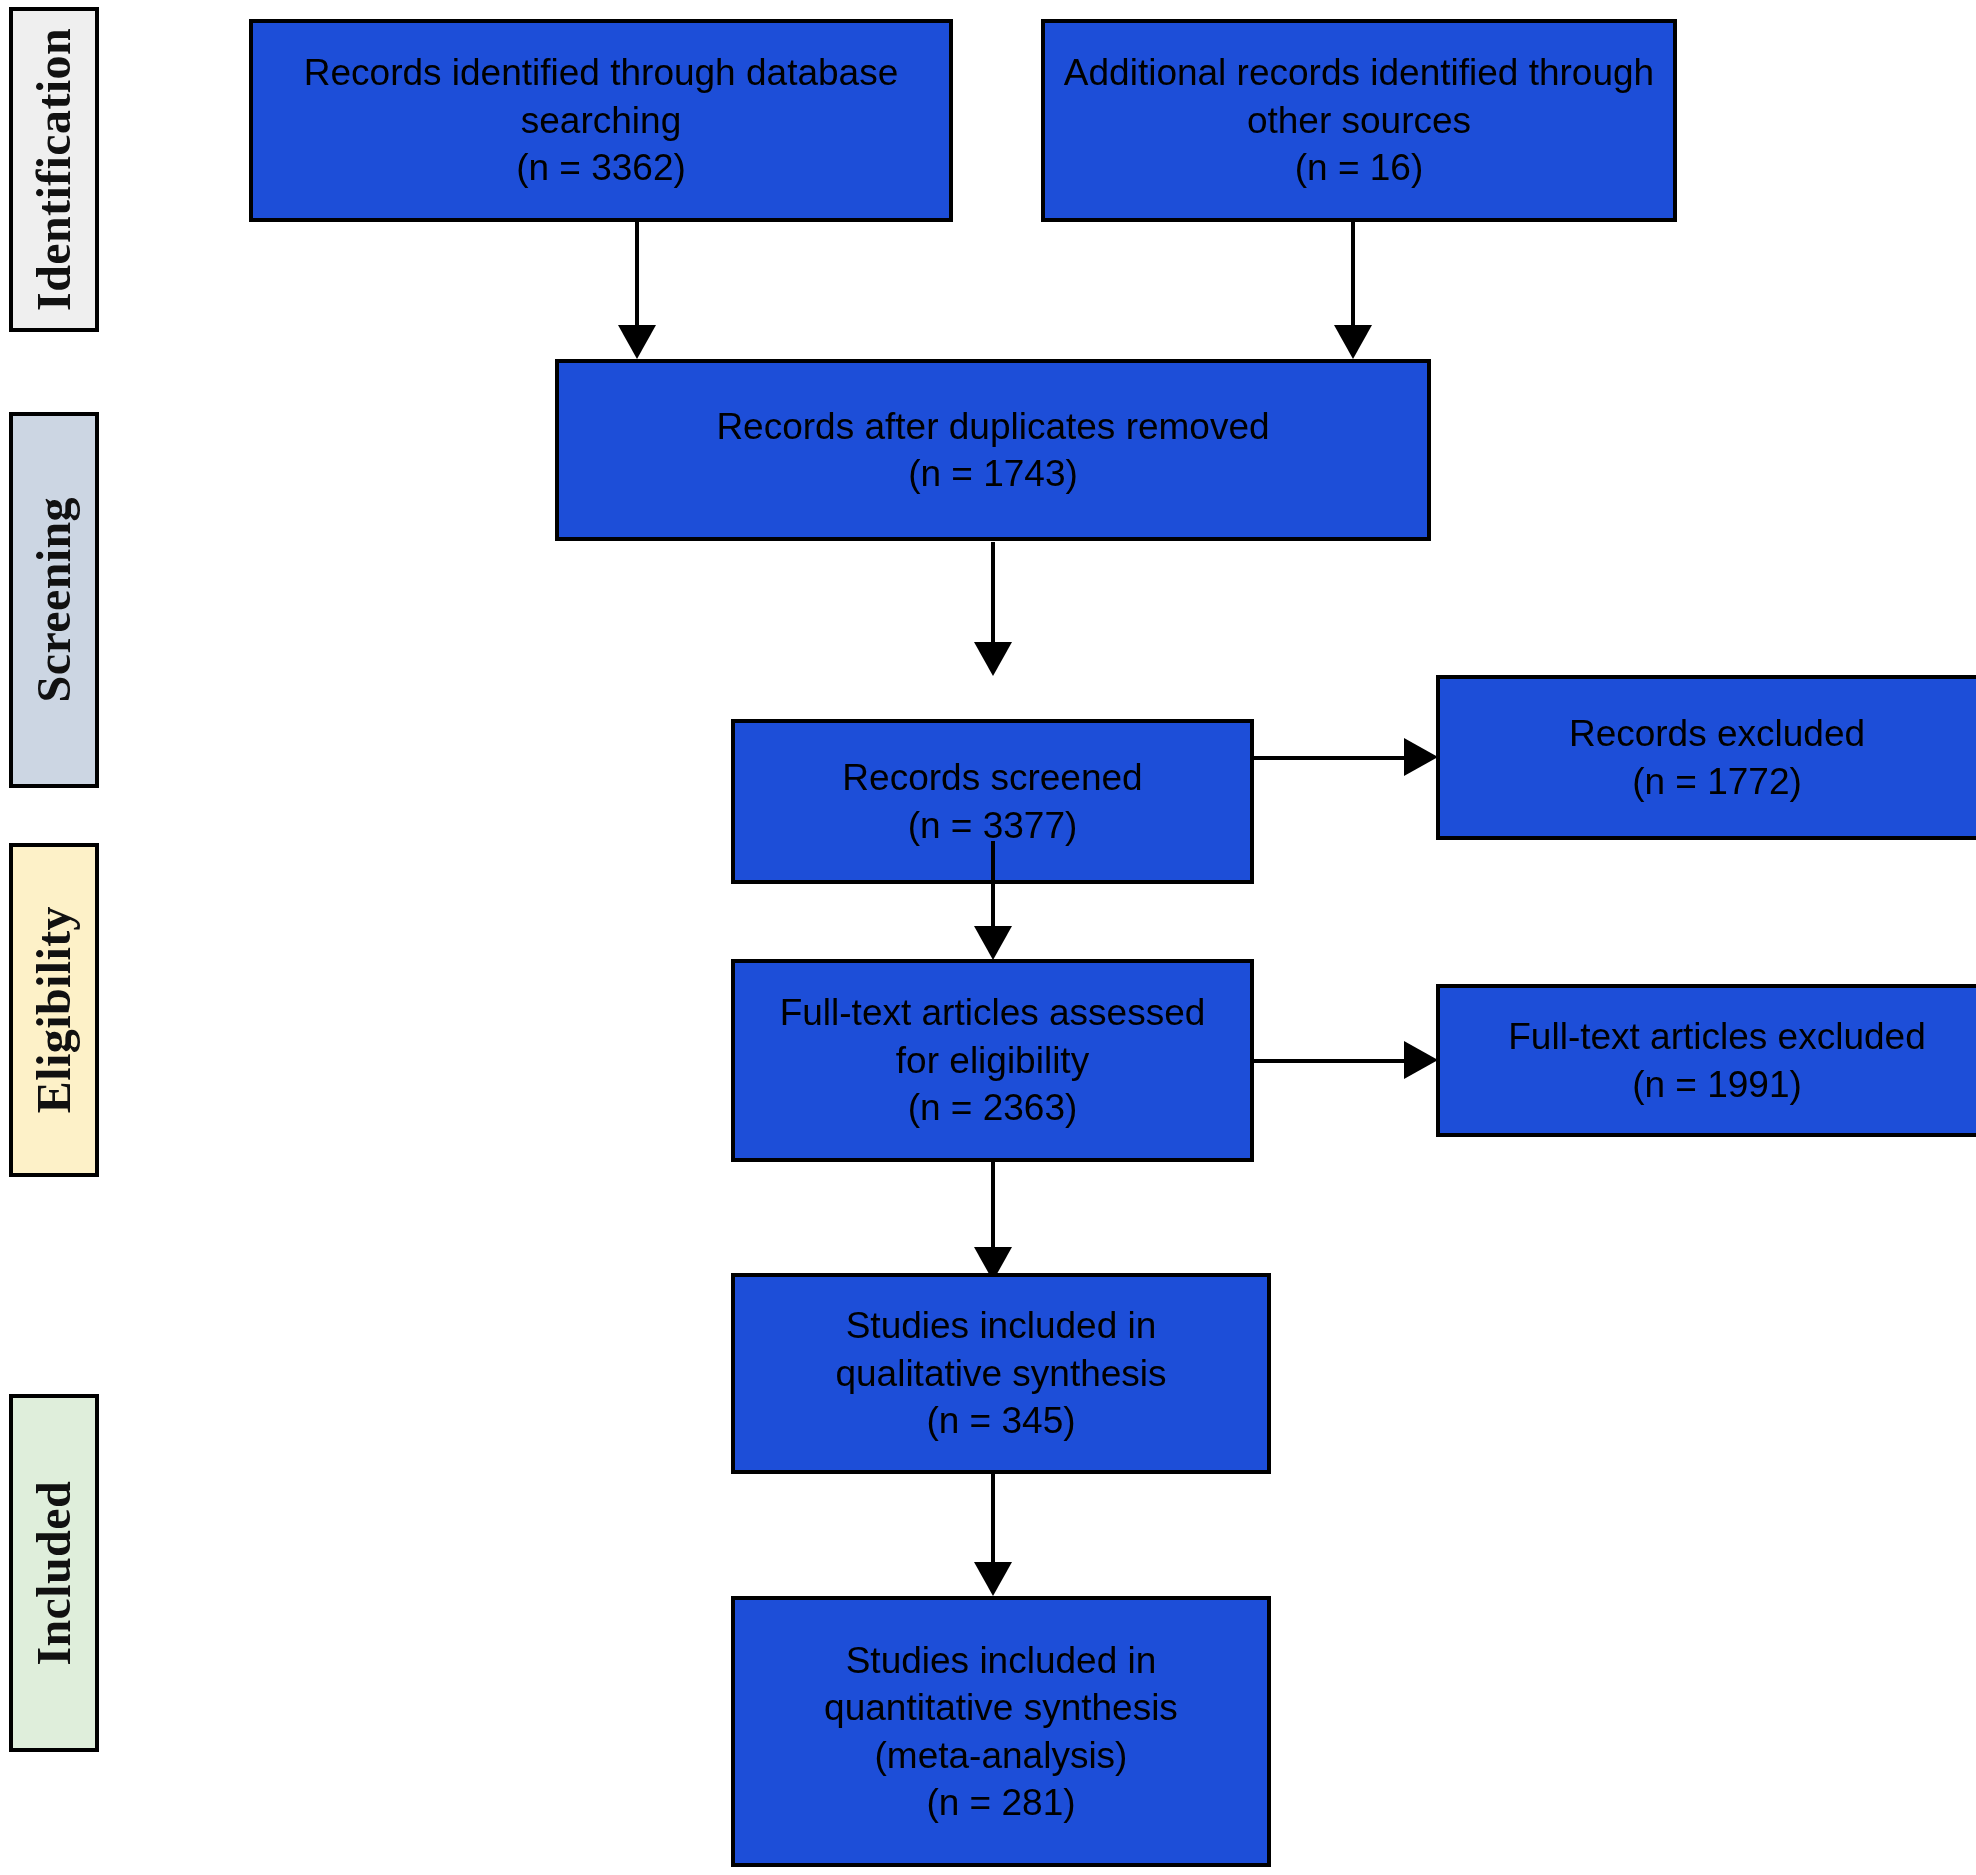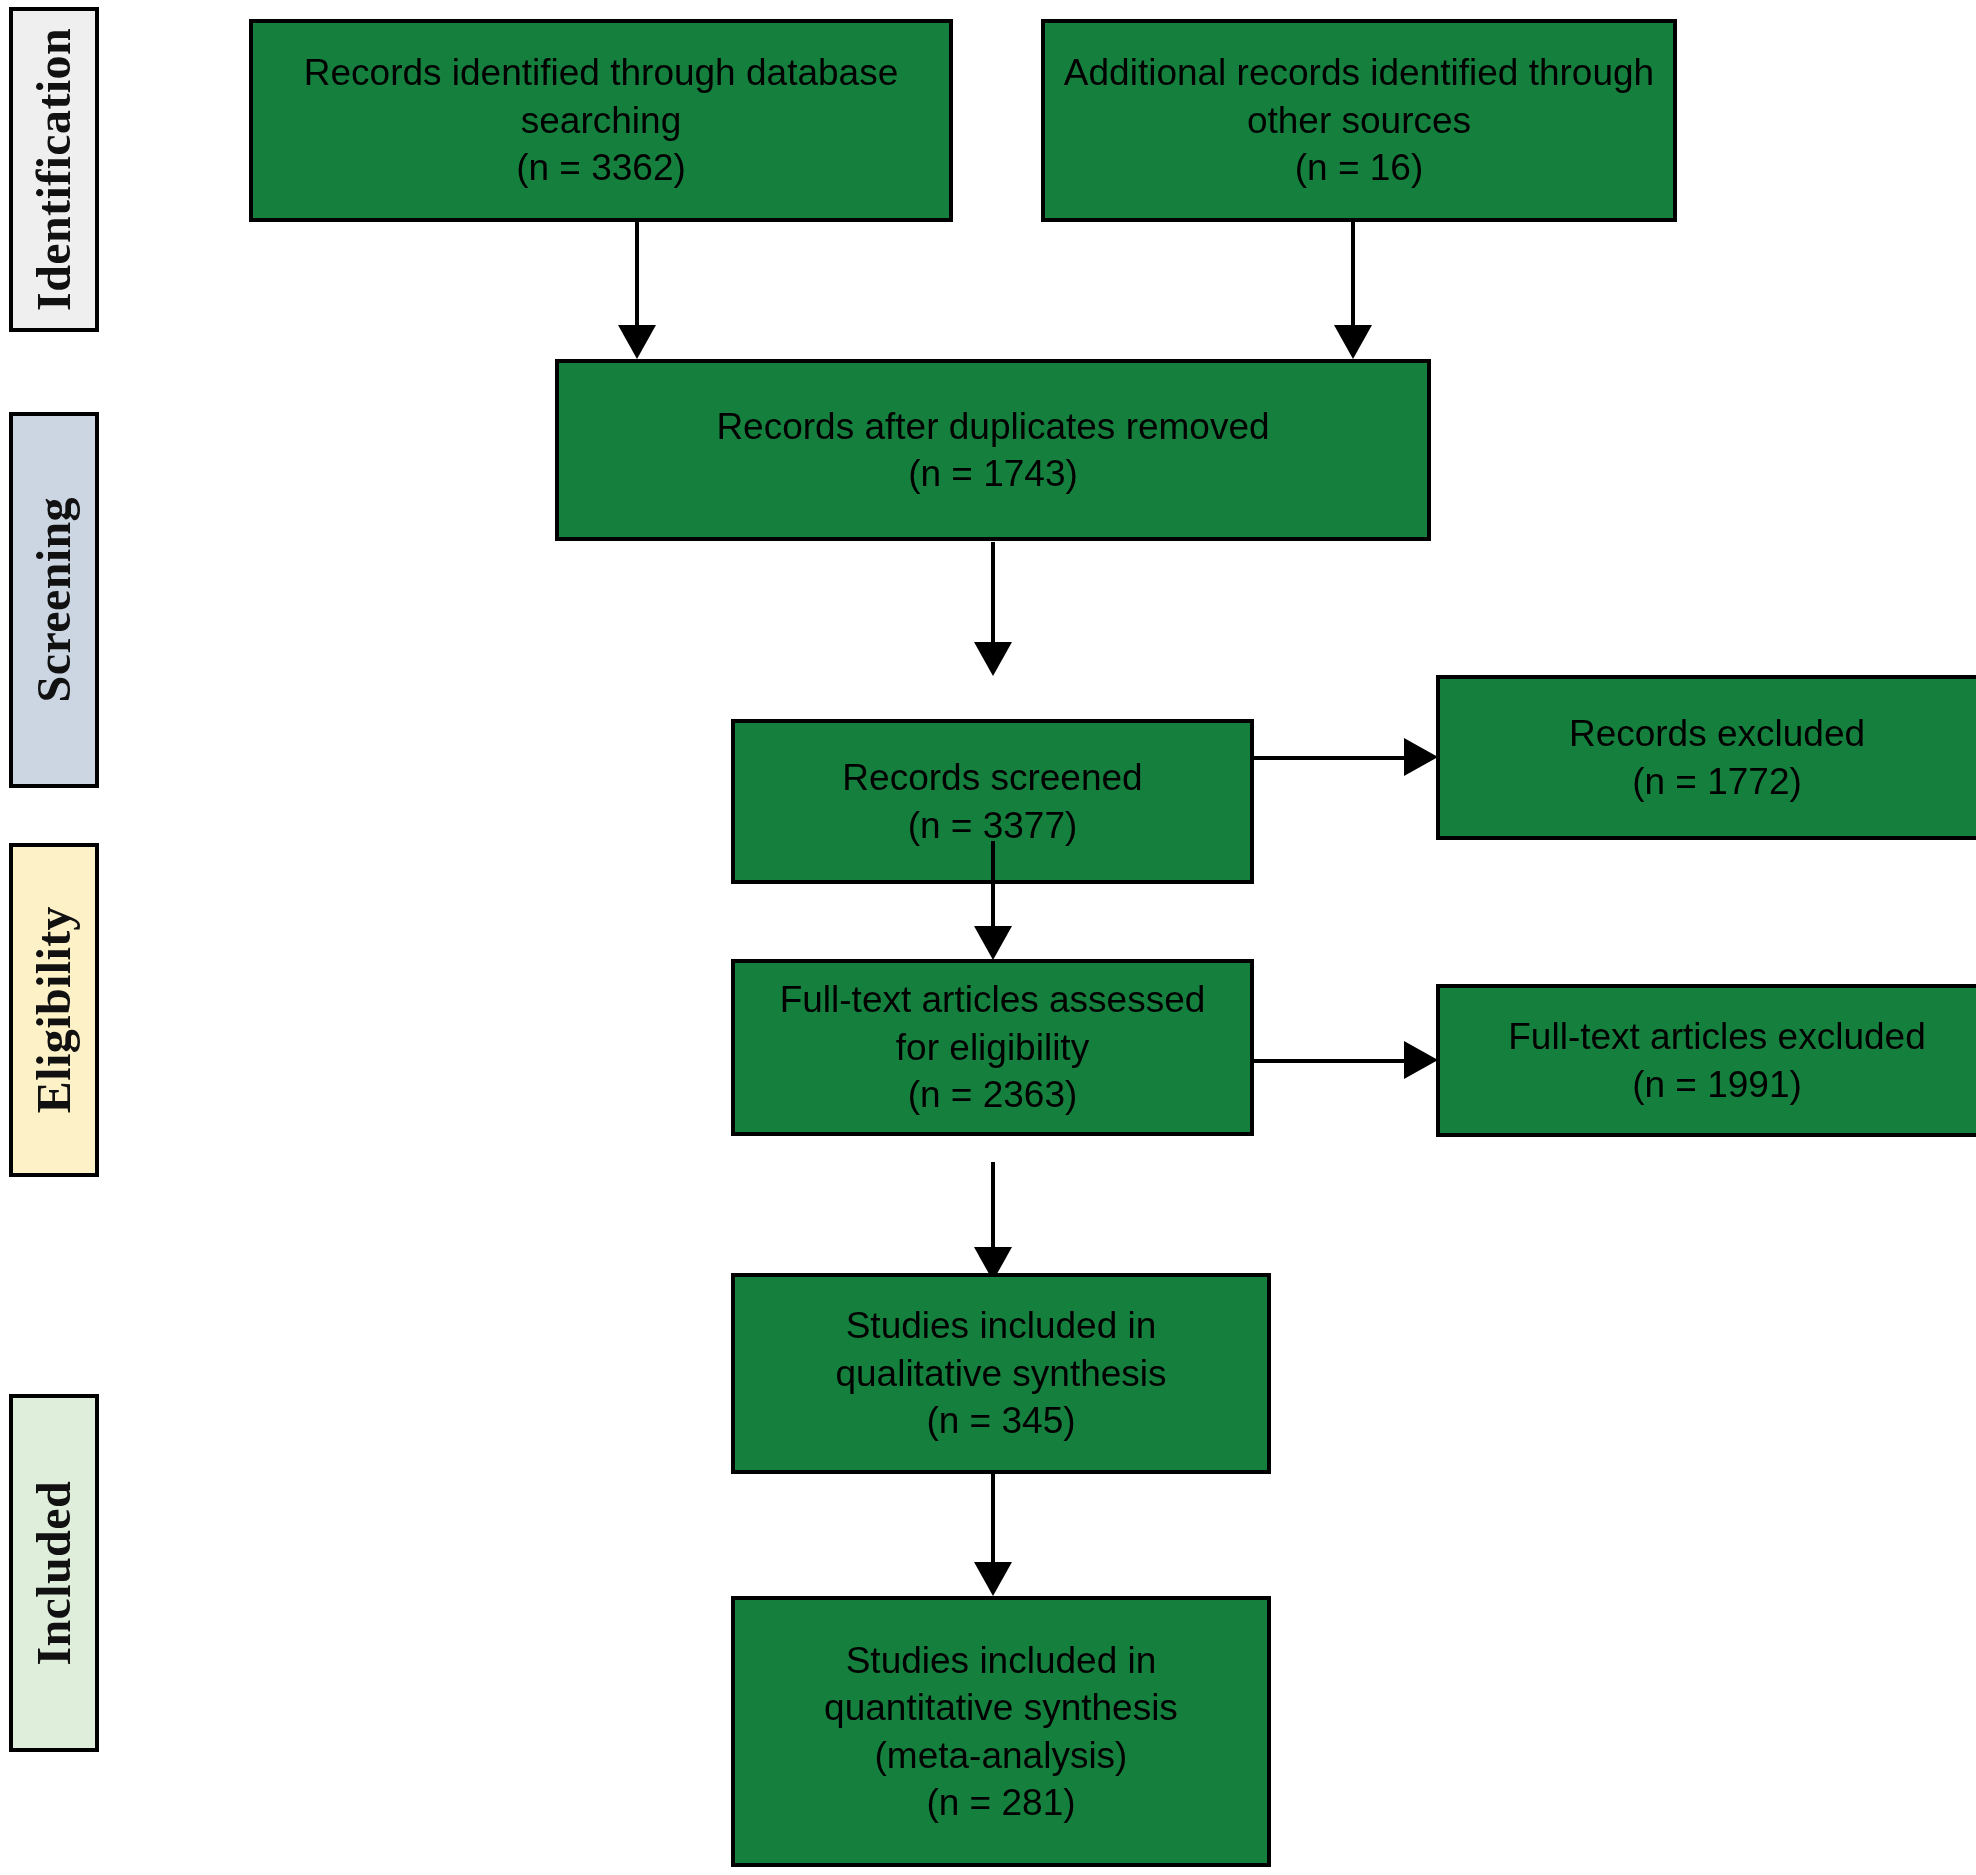--- a/index.html
+++ b/index.html
@@ -35,21 +35,21 @@
     writing-mode: vertical-rl;
     transform: rotate(180deg);
     line-height: 1;
   }
 
   
   .flow-box {
     position: absolute;
     border: 4.3px solid #000000;
     box-sizing: border-box;
-    background: #15803d;
+    background: #1d4ed8;
     display: flex;
     align-items: center;
     justify-content: center;
     text-align: center;
   }
   .flow-box .box-text {
     font-family: "Liberation Sans", sans-serif;
     font-size: 37px;
     line-height: 1.28;
     color: #000000;
@@ -141,21 +141,21 @@
     <span class="box-text">Records excluded
 (n = 1772)</span>
   </div>
 
   <div class="h-line" style="left:1254px; top:756px; width:153px; height:4.3px;"></div>
   <div class="arrow-right" style="left:1404px; top:738px;"></div>
 
   <div class="v-line" style="left:991px; top:841px; width:4.3px; height:87px;"></div>
   <div class="arrow-down" style="left:974px; top:926px;"></div>
 
-  <div class="flow-box" style="left:731px; top:959px; width:523px; height:177px;">
+  <div class="flow-box" style="left:731px; top:959px; width:523px; height:203px;">
     <span class="box-text">Full-text articles assessed
 for eligibility
 (n =  2363)</span>
   </div>
 
   <div class="flow-box" style="left:1436px; top:984px; width:562px; height:153px;">
     <span class="box-text">Full-text articles excluded
 (n = 1991)</span>
   </div>
 

